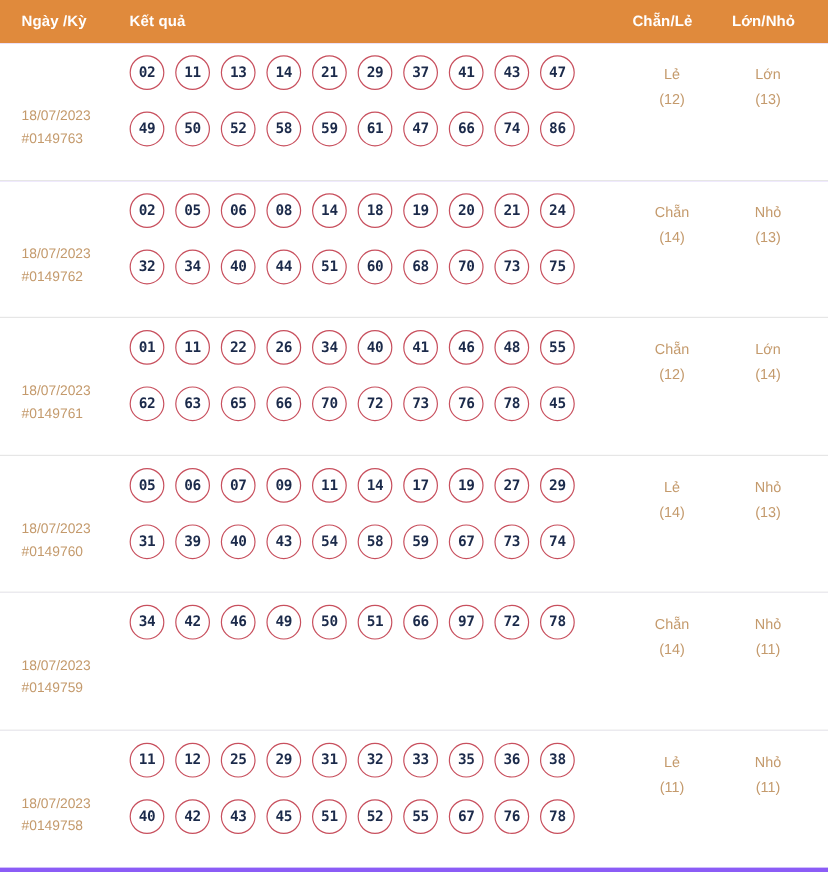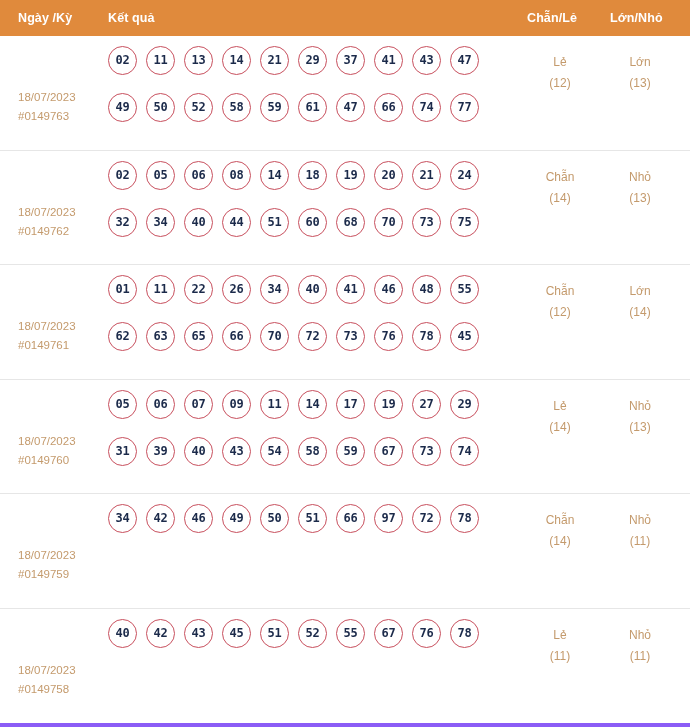--- a/index.html
+++ b/index.html
@@ -121,21 +121,21 @@
   </div>
 
   <div id="rows-container">
       <div class="row">
         <div class="cell-date">
           <span class="draw-date">18/07/2023</span>
           <span class="draw-id">#0149763</span>
         </div>
         <div class="cell-result">
           <div class="ball-line"><span class="ball">02</span><span class="ball">11</span><span class="ball">13</span><span class="ball">14</span><span class="ball">21</span><span class="ball">29</span><span class="ball">37</span><span class="ball">41</span><span class="ball">43</span><span class="ball">47</span></div>
-          <div class="ball-line"><span class="ball">49</span><span class="ball">50</span><span class="ball">52</span><span class="ball">58</span><span class="ball">59</span><span class="ball">61</span><span class="ball">47</span><span class="ball">66</span><span class="ball">74</span><span class="ball">77</span></div>
+          <div class="ball-line"><span class="ball">49</span><span class="ball">50</span><span class="ball">52</span><span class="ball">58</span><span class="ball">59</span><span class="ball">61</span><span class="ball">47</span><span class="ball">66</span><span class="ball">74</span><span class="ball">86</span></div>
         </div>
         <div class="cell-stat cell-parity">
           <span class="stat-label">Lẻ</span>
           <span class="stat-count">(12)</span>
         </div>
         <div class="cell-stat cell-size">
           <span class="stat-label">Lớn</span>
           <span class="stat-count">(13)</span>
         </div>
       </div>
@@ -209,20 +209,21 @@
           <span class="stat-label">Nhỏ</span>
           <span class="stat-count">(11)</span>
         </div>
       </div>
       <div class="row">
         <div class="cell-date">
           <span class="draw-date">18/07/2023</span>
           <span class="draw-id">#0149758</span>
         </div>
         <div class="cell-result">
+          <div class="ball-line"><span class="ball">11</span><span class="ball">12</span><span class="ball">25</span><span class="ball">29</span><span class="ball">31</span><span class="ball">32</span><span class="ball">33</span><span class="ball">35</span><span class="ball">36</span><span class="ball">38</span></div>
           <div class="ball-line"><span class="ball">40</span><span class="ball">42</span><span class="ball">43</span><span class="ball">45</span><span class="ball">51</span><span class="ball">52</span><span class="ball">55</span><span class="ball">67</span><span class="ball">76</span><span class="ball">78</span></div>
         </div>
         <div class="cell-stat cell-parity">
           <span class="stat-label">Lẻ</span>
           <span class="stat-count">(11)</span>
         </div>
         <div class="cell-stat cell-size">
           <span class="stat-label">Nhỏ</span>
           <span class="stat-count">(11)</span>
         </div>

